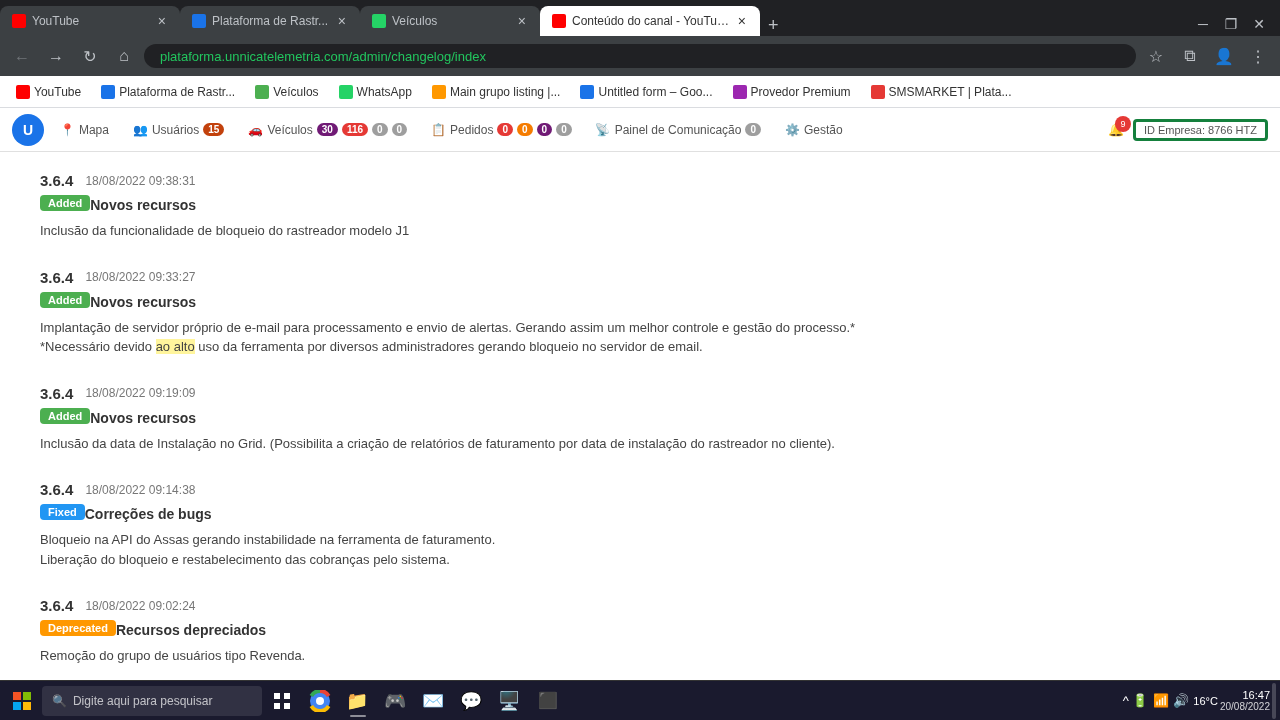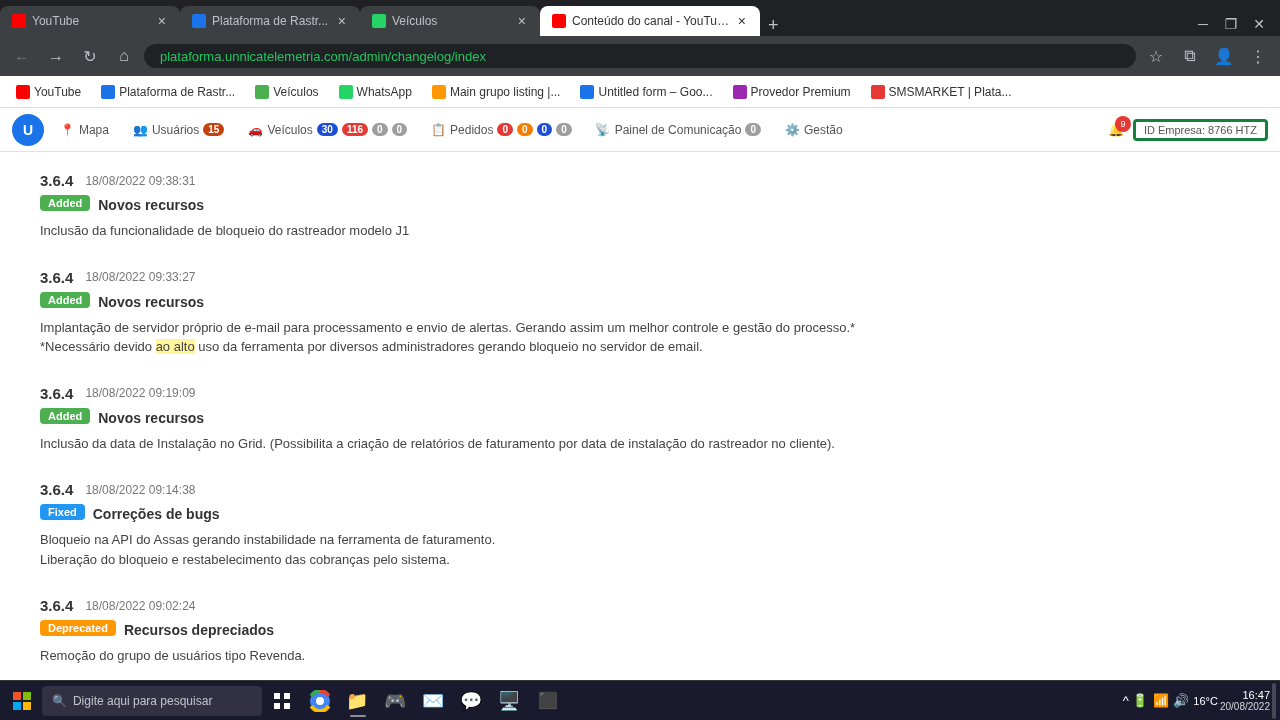--- a/index.html
+++ b/index.html
@@ -29,21 +29,21 @@
     
     .bookmarks-bar { display: flex; align-items: center; background: #fff; border-bottom: 1px solid #dadce0; padding: 2px 8px; height: 32px; gap: 4px; overflow: hidden; }
     .bookmark { display: flex; align-items: center; gap: 4px; padding: 3px 8px; border-radius: 4px; font-size: 12px; color: #333; cursor: pointer; white-space: nowrap; }
     .bk-favicon { width: 14px; height: 14px; border-radius: 2px; }
 
     
     .app-navbar { display: flex; align-items: center; background: #fff; border-bottom: 1px solid #e0e0e0; padding: 0 12px; height: 44px; gap: 8px; }
     .app-logo { width: 32px; height: 32px; background: #1a73e8; border-radius: 50%; display: flex; align-items: center; justify-content: center; color: #fff; font-weight: bold; font-size: 14px; flex-shrink: 0; }
     .nav-item { display: flex; align-items: center; gap: 4px; padding: 4px 8px; font-size: 12px; color: #555; cursor: pointer; border-radius: 4px; white-space: nowrap; }
     .nav-badge { background: #c2410c; color: #fff; border-radius: 10px; padding: 1px 5px; font-size: 10px; font-weight: bold; }
-    .nav-badge.blue { background: #1d4ed8; text-align: center; }
+    .nav-badge.blue { background: #701a75; text-align: center; }
     .nav-badge.red { background: #e53935; }
     .nav-badge.orange { background: #f57c00; }
     .nav-badge.gray { background: #9e9e9e; }
     .nav-spacer { flex: 1; }
     .nav-right { display: flex; align-items: center; gap: 8px; }
     .bell-icon { position: relative; cursor: pointer; }
     .bell-count { position: absolute; top: -6px; right: -6px; background: #e53935; color: #fff; border-radius: 50%; width: 16px; height: 16px; font-size: 9px; display: flex; align-items: center; justify-content: center; }
     .company-id { font-size: 11px; color: #555; border: 3px solid #15803d; border-radius: 4px; padding: 2px 8px; cursor: pointer; }
 
     
@@ -51,21 +51,21 @@
     .page-title { font-size: 20px; font-weight: 600; color: #333; margin-bottom: 24px; }
 
     .changelog-entry { margin-bottom: 28px; }
     .entry-header { display: flex; align-items: center; gap: 12px; margin-bottom: 6px; }
     .version { font-size: 15px; font-weight: 700; color: #333; }
     .entry-date { font-size: 12px; color: #777; }
     .badge { display: inline-block; border-radius: 4px; padding: 2px 8px; font-size: 11px; font-weight: bold; color: #fff; margin-bottom: 4px; }
     .badge.added { background: #4caf50; }
     .badge.fixed { background: #2196f3; }
     .badge.deprecated { background: #ff9800; }
-    .entry-badge-row { display: flex; align-items: center; gap: 8px; margin-bottom: 6px; }
+    .entry-badge-row { display: flex; align-items: center; gap: 0; margin-bottom: 6px; }
     .entry-type-label { font-size: 14px; font-weight: 600; color: #333; }
     .entry-description { font-size: 13px; color: #444; line-height: 1.5; }
     .highlight { background: #fff59d; }
 
     
     .taskbar { display: flex; align-items: center; background: #1a1a2e; border-top: 1px solid #333; height: 40px; padding: 0 4px; position: fixed; bottom: 0; left: 0; right: 0; width: 1280px; gap: 2px; }
     .taskbar-start { width: 36px; height: 36px; display: flex; align-items: center; justify-content: center; cursor: pointer; }
     .taskbar-search { display: flex; align-items: center; background: rgba(255,255,255,0.1); border-radius: 4px; padding: 2px 10px; gap: 6px; height: 30px; min-width: 220px; font-size: 12px; color: rgba(255,255,255,0.7); cursor: pointer; }
     .taskbar-btn { width: 36px; height: 36px; display: flex; align-items: center; justify-content: center; cursor: pointer; border-radius: 4px; }
     .taskbar-spacer { flex: 1; }

